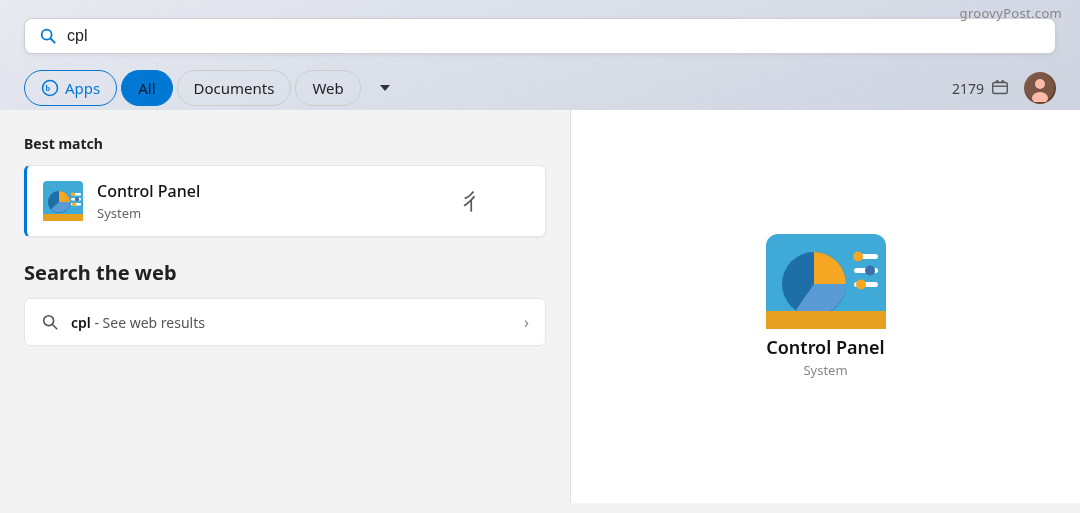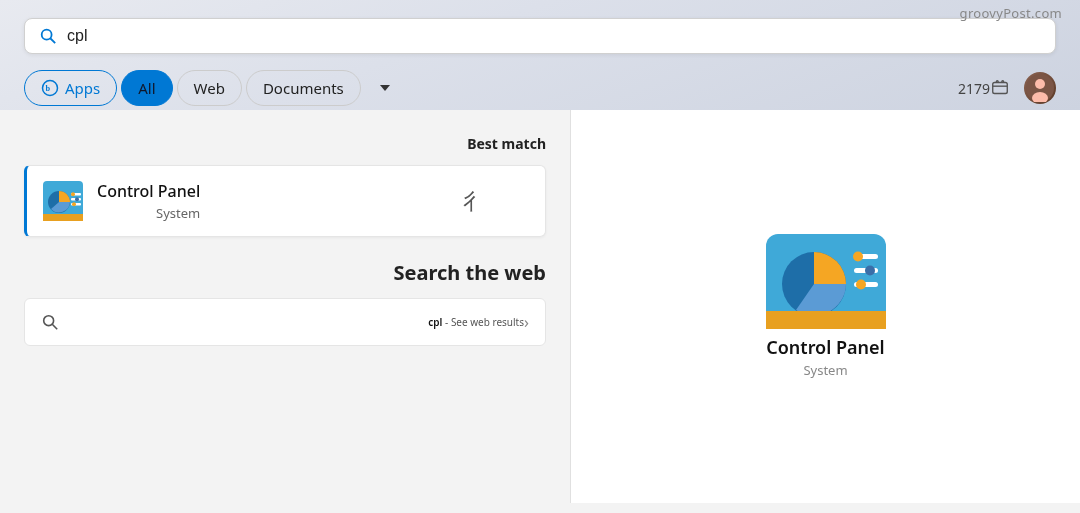--- a/index.html
+++ b/index.html
@@ -112,20 +112,21 @@
       cursor: pointer;
       font-size: 13px;
       background: transparent;
       color: #222;
       margin-left: 4px;
     }
 
     .counter-badge {
       display: flex;
       align-items: center;
+      gap: 6px;
       margin-left: 8px;
       font-size: 14px;
       color: #444;
       cursor: pointer;
     }
 
     .counter-badge svg {
       width: 20px;
       height: 20px;
       color: #555;
@@ -148,21 +149,20 @@
       width: 28px;
       height: 28px;
     }
 
     
     .main-area {
       display: flex;
       width: 100%;
       height: calc(513px - 120px);
       background: #f3f3f3;
-      text-align: right;
     }
 
     .left-panel {
       flex: 0 0 570px;
       padding: 24px 24px 0 24px;
     }
 
     .right-panel {
       flex: 1;
       background: #fff;
@@ -248,21 +248,21 @@
 
     .web-search-icon {
       width: 18px;
       height: 18px;
       color: #555;
       margin-right: 12px;
       flex-shrink: 0;
     }
 
     .web-search-text {
-      font-size: 10px;
+      font-size: 14px;
       color: #111;
       flex: 1;
     }
 
     .web-search-text em {
       font-style: normal;
       color: #111;
       font-weight: 600;
     }
 
@@ -323,25 +323,25 @@
       </svg>
       <span>Apps</span>
     </div>
 
     <div class="tab all">
       <span>All</span>
     </div>
 
 
     <div class="tab regular">
+      <span>Documents</span>
+    </div>
+
+    <div class="tab regular">
       <span>Web</span>
-    </div>
-
-    <div class="tab regular">
-      <span>Documents</span>
     </div>
 
 
 
     <div class="more-btn">
       <svg width="14" height="14" viewBox="0 0 14 14" fill="none">
         <polygon points="2,4 12,4 7,10" fill="#333"></polygon>
       </svg>
     </div>
 

